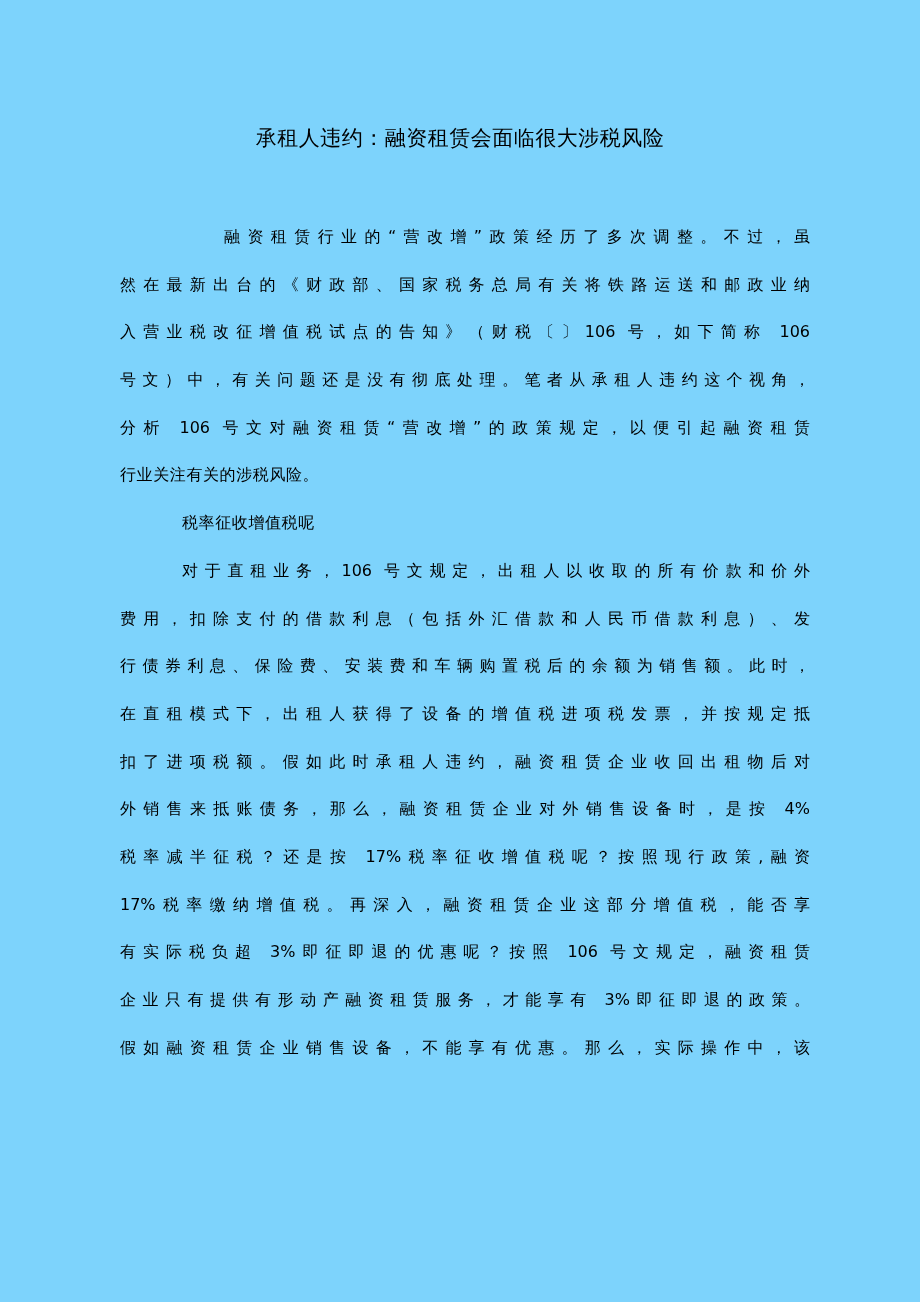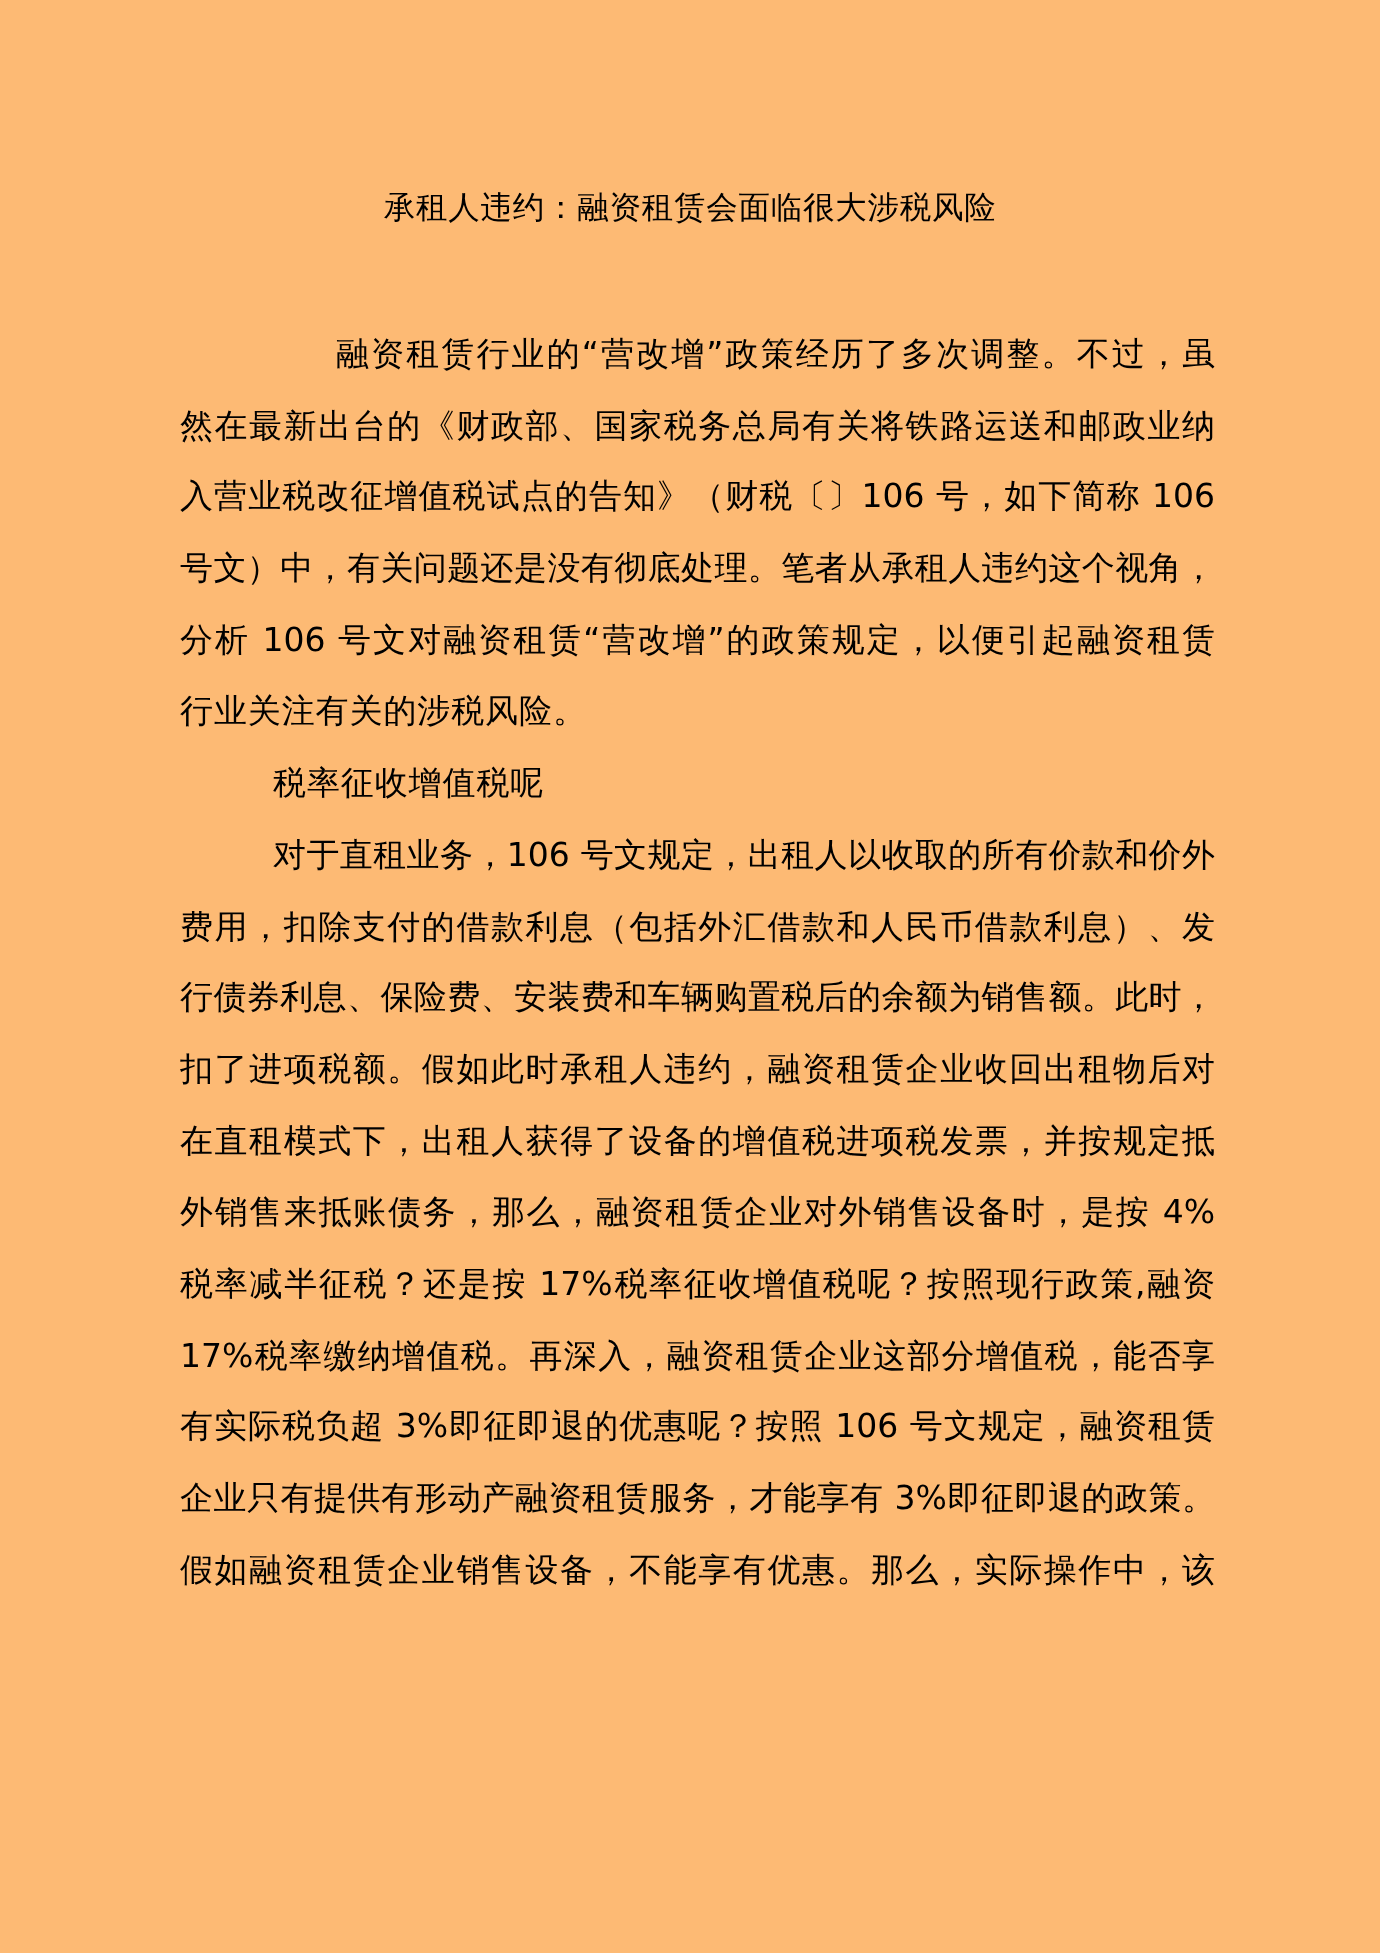--- a/index.html
+++ b/index.html
@@ -4,21 +4,21 @@
 <style>
   html, body {
     margin: 0;
     padding: 0;
     background: #ffffff;
   }
   .page {
     position: relative;
     width: 920px;
     height: 1302px;
-    background: #fdba74;
+    background: #7dd3fc;
     color: #000000;
     font-family: "DejaVu Sans", sans-serif;
     overflow: hidden;
   }
   .doc-title {
     position: absolute;
     top: 123px;
     left: 0;
     right: 0;
     margin: 0;
@@ -26,21 +26,21 @@
     font-size: 21px;
     font-weight: normal;
     line-height: 30px;
     letter-spacing: 0.5px;
   }
   .doc-body {
     position: absolute;
     left: 120px;
     top: 213px;
     width: 690px;
-    font-size: 22px;
+    font-size: 16px;
   }
   .para { margin: 0; padding: 0; }
   .line {
     height: 47.7px;
     line-height: 47.7px;
     white-space: nowrap;
     text-align: justify;
     text-align-last: justify;
   }
   .line.last {
@@ -66,22 +66,22 @@
         <div class="line">分析 106 号文对融资租赁“营改增”的政策规定，以便引起融资租赁</div>
         <div class="line last">行业关注有关的涉税风险。</div>
       </div>
       <div class="para section-heading">
         <div class="line last">税率征收增值税呢</div>
       </div>
       <div class="para direct-lease-paragraph">
         <div class="line">对于直租业务，106 号文规定，出租人以收取的所有价款和价外</div>
         <div class="line">费用，扣除支付的借款利息（包括外汇借款和人民币借款利息）、发</div>
         <div class="line">行债券利息、保险费、安装费和车辆购置税后的余额为销售额。此时，</div>
+        <div class="line">在直租模式下，出租人获得了设备的增值税进项税发票，并按规定抵</div>
         <div class="line">扣了进项税额。假如此时承租人违约，融资租赁企业收回出租物后对</div>
-        <div class="line">在直租模式下，出租人获得了设备的增值税进项税发票，并按规定抵</div>
         <div class="line">外销售来抵账债务，那么，融资租赁企业对外销售设备时，是按 4%</div>
         <div class="line">税率减半征税？还是按 17%税率征收增值税呢？按照现行政策,融资</div>
         <div class="line">17%税率缴纳增值税。再深入，融资租赁企业这部分增值税，能否享</div>
         <div class="line">有实际税负超 3%即征即退的优惠呢？按照 106 号文规定，融资租赁</div>
         <div class="line">企业只有提供有形动产融资租赁服务，才能享有 3%即征即退的政策。</div>
         <div class="line">假如融资租赁企业销售设备，不能享有优惠。那么，实际操作中，该</div>
       </div>
     </div>
 </div>
 

